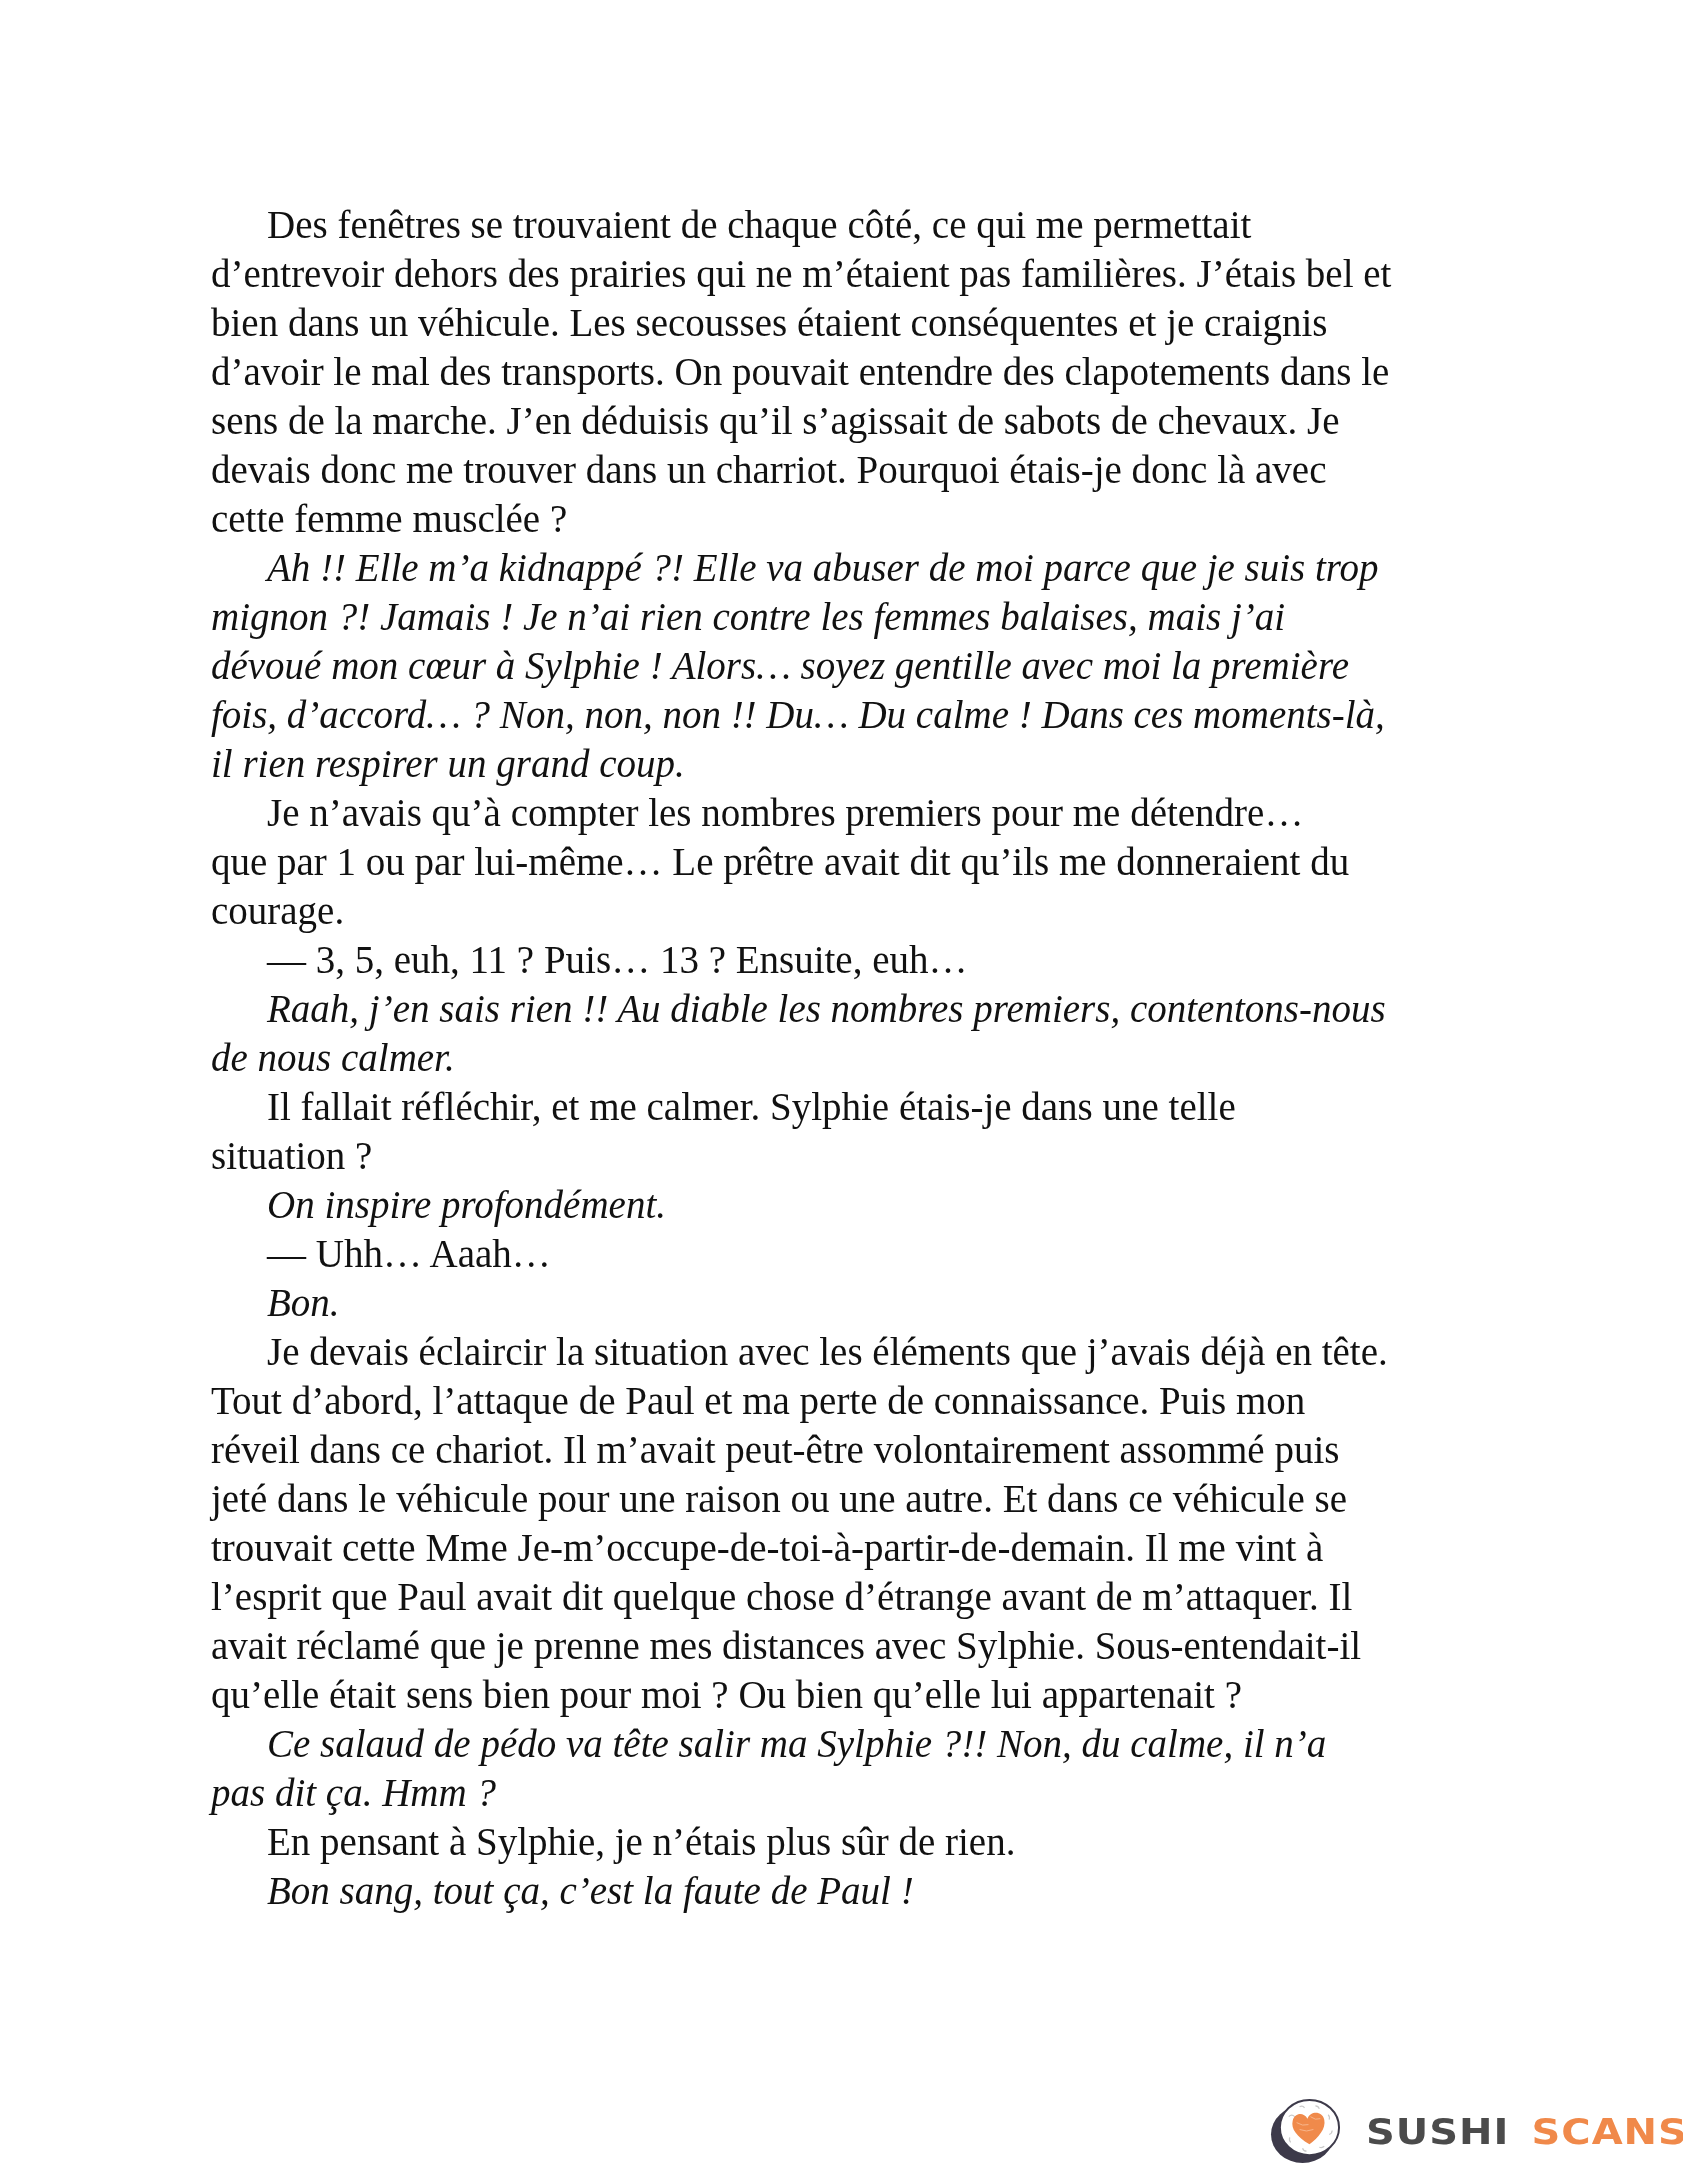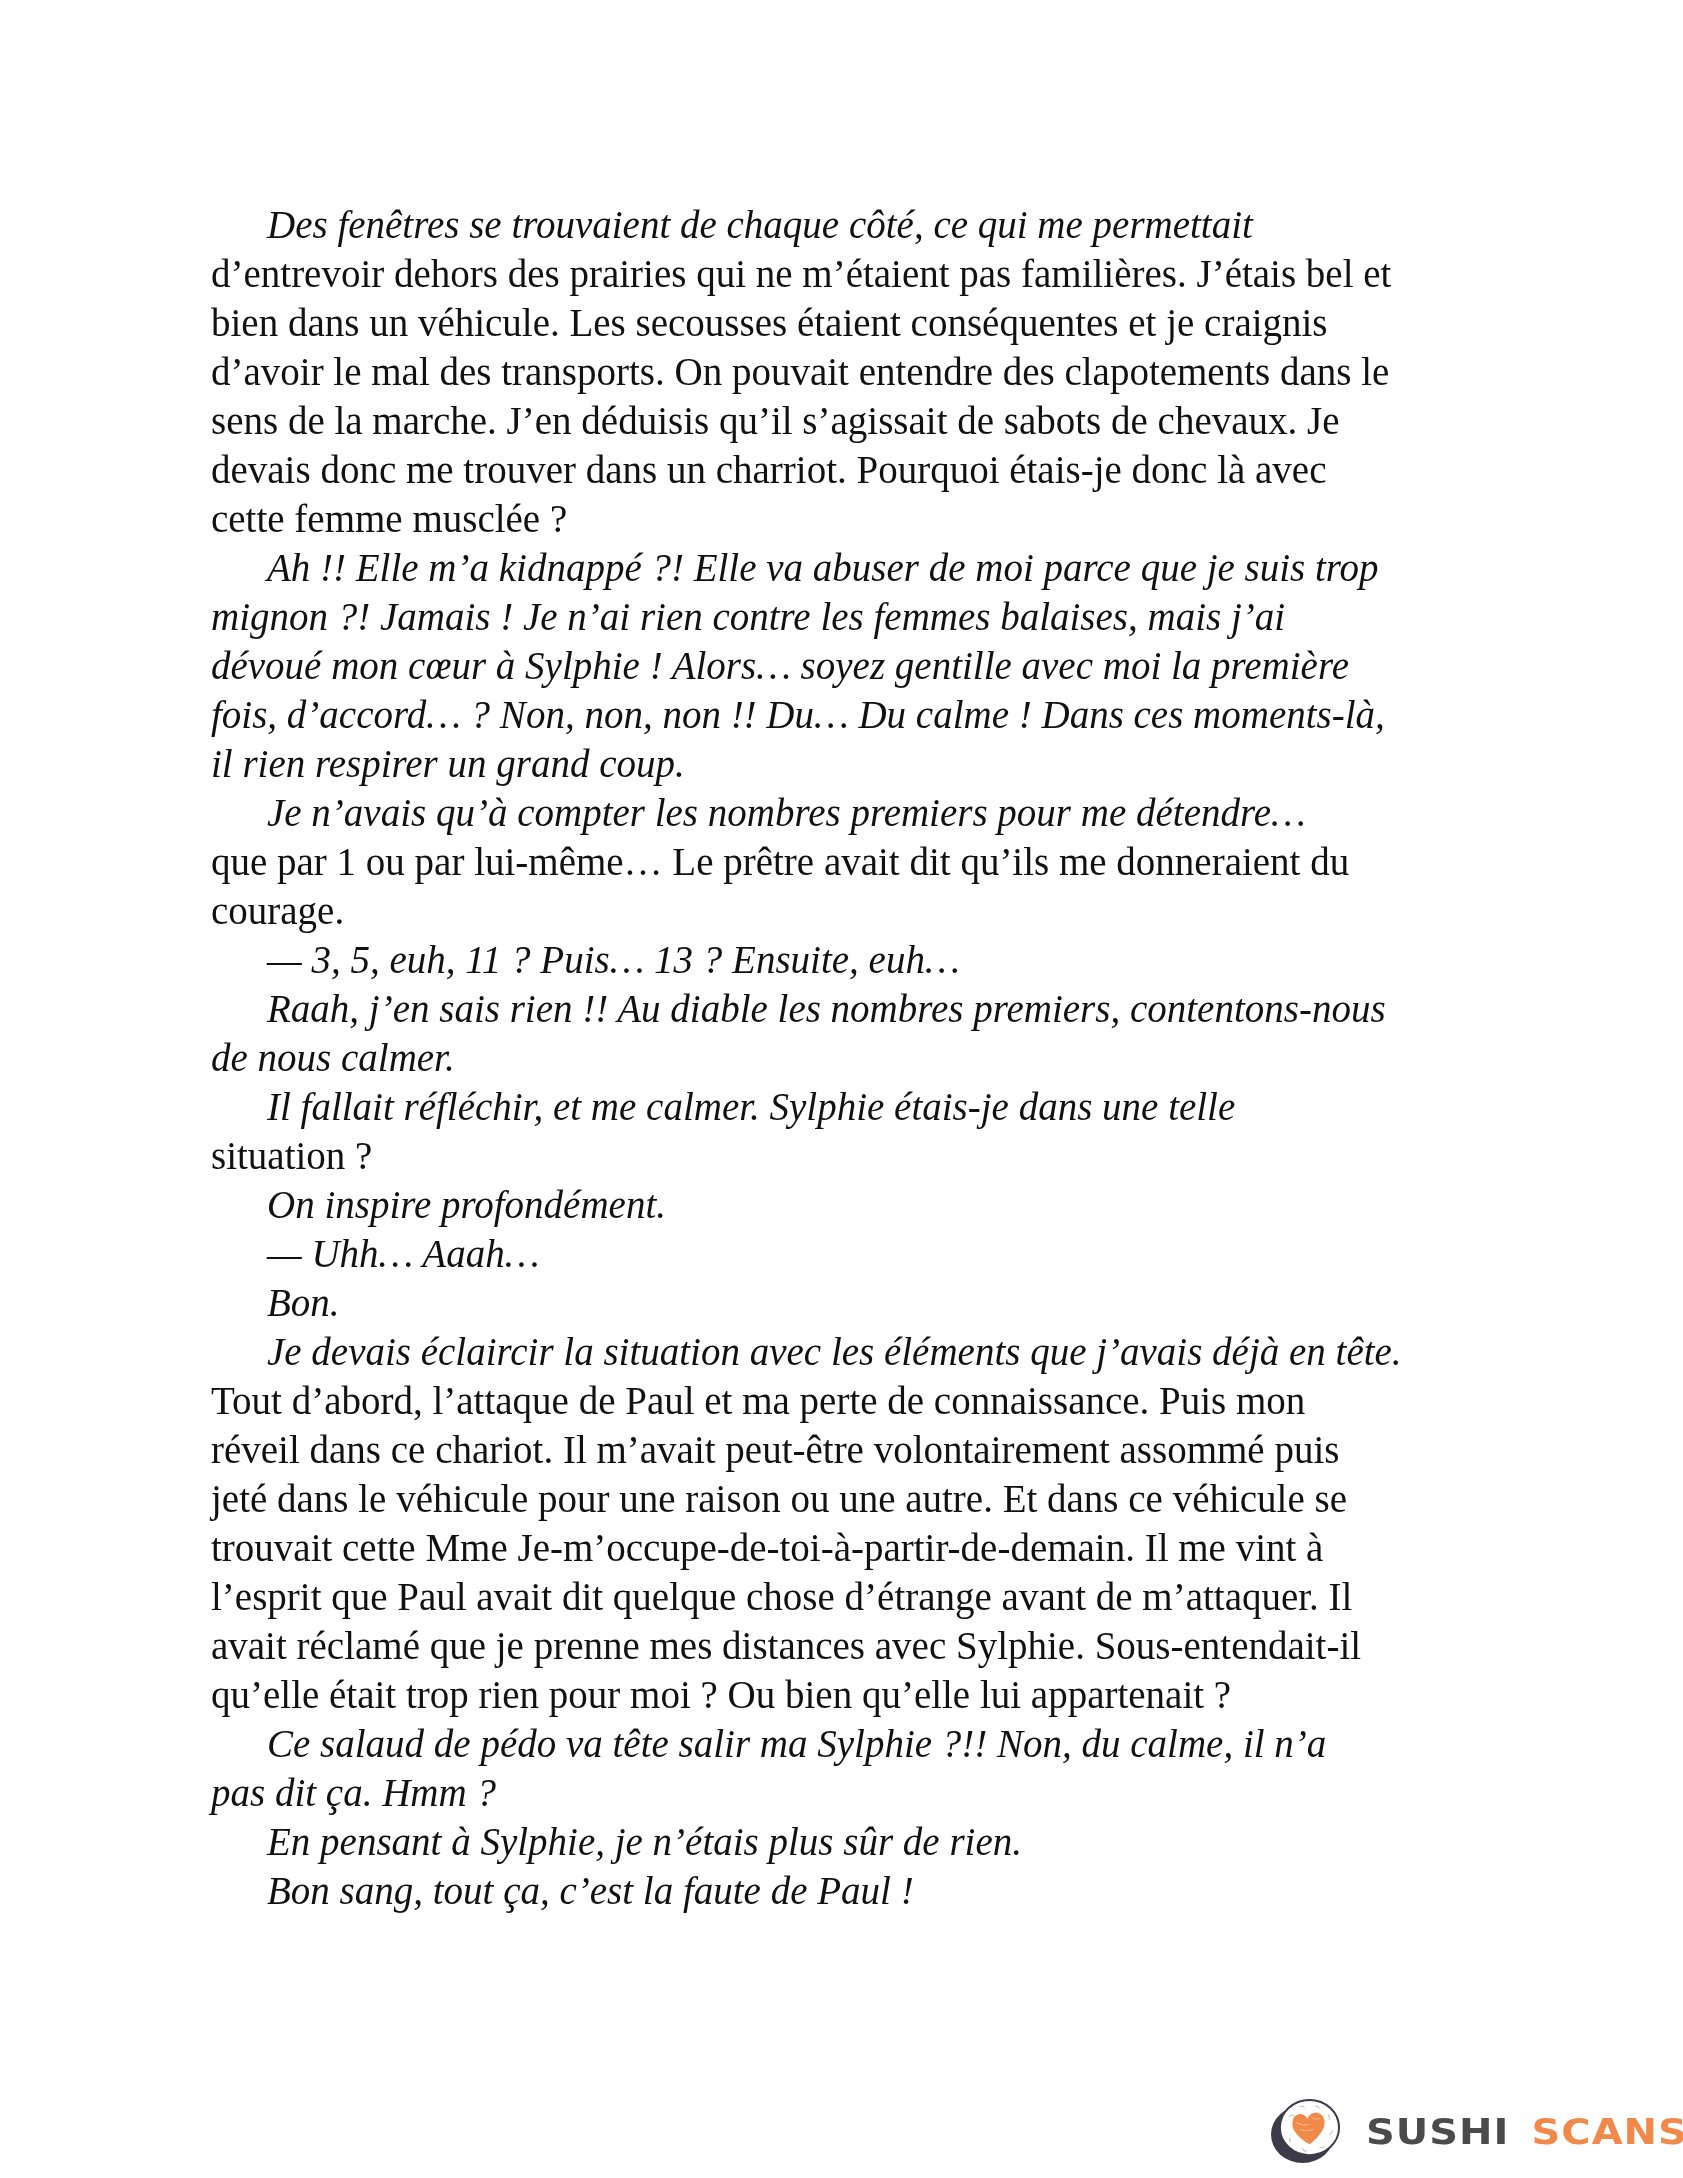--- a/index.html
+++ b/index.html
@@ -9,21 +9,21 @@
     left: 211px;
     top: 200px;
     width: 1277px;
     font-family: "Liberation Serif", "DejaVu Serif", serif;
     font-size: 39px;
     line-height: 49px;
     color: #111111;
   }
   .para { margin: 0; }
   .line { display: block; white-space: nowrap; }
-  .line.first { padding-left: 56px; font-style: italic; }
+  .line.first { padding-left: 56px; }
   .para.italic { font-style: italic; }
   .logo {
     position: absolute;
     left: 1267px;
     top: 2095px;
     height: 71px;
     display: flex;
     align-items: center;
   }
   .logo-icon { width: 79px; height: 71px; display: block; }
@@ -89,21 +89,21 @@
       <span class="line first">Bon.</span>
     </div>
     <div class="para">
       <span class="line first">Je devais éclaircir la situation avec les éléments que j’avais déjà en tête.</span>
       <span class="line">Tout d’abord, l’attaque de Paul et ma perte de connaissance. Puis mon</span>
       <span class="line">réveil dans ce chariot. Il m’avait peut-être volontairement assommé puis</span>
       <span class="line">jeté dans le véhicule pour une raison ou une autre. Et dans ce véhicule se</span>
       <span class="line">trouvait cette Mme Je-m’occupe-de-toi-à-partir-de-demain. Il me vint à</span>
       <span class="line">l’esprit que Paul avait dit quelque chose d’étrange avant de m’attaquer. Il</span>
       <span class="line">avait réclamé que je prenne mes distances avec Sylphie. Sous-entendait-il</span>
-      <span class="line">qu’elle était trop rien pour moi ? Ou bien qu’elle lui appartenait ?</span>
+      <span class="line">qu’elle était sens bien pour moi ? Ou bien qu’elle lui appartenait ?</span>
     </div>
     <div class="para italic">
       <span class="line first">Ce salaud de pédo va tête salir ma Sylphie ?!! Non, du calme, il n’a</span>
       <span class="line">pas dit ça. Hmm ?</span>
     </div>
     <div class="para">
       <span class="line first">En pensant à Sylphie, je n’étais plus sûr de rien.</span>
     </div>
     <div class="para italic">
       <span class="line first">Bon sang, tout ça, c’est la faute de Paul !</span>

